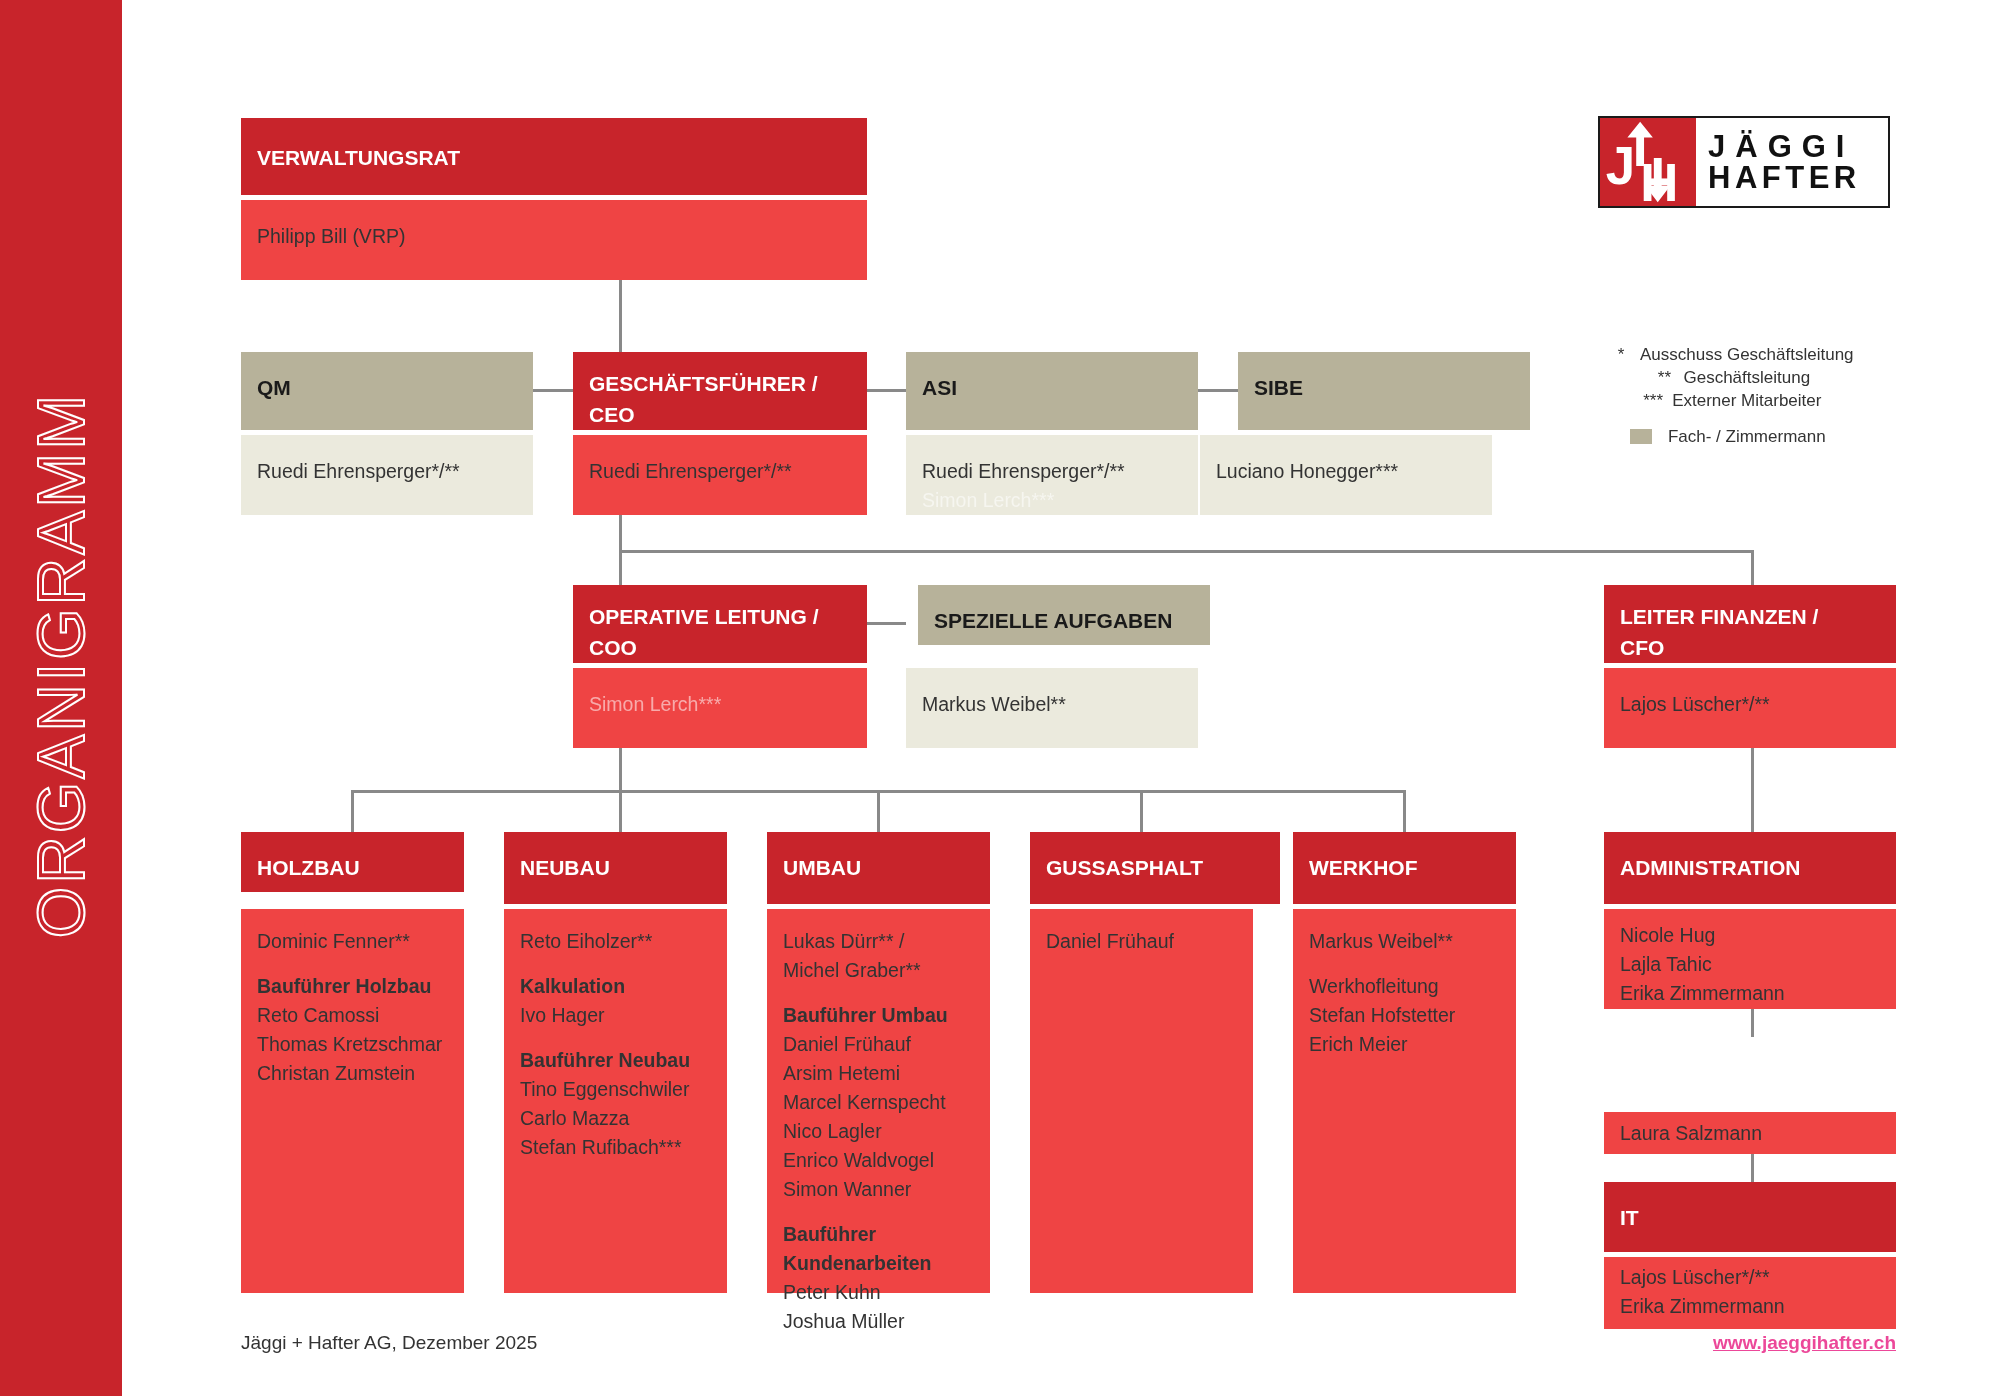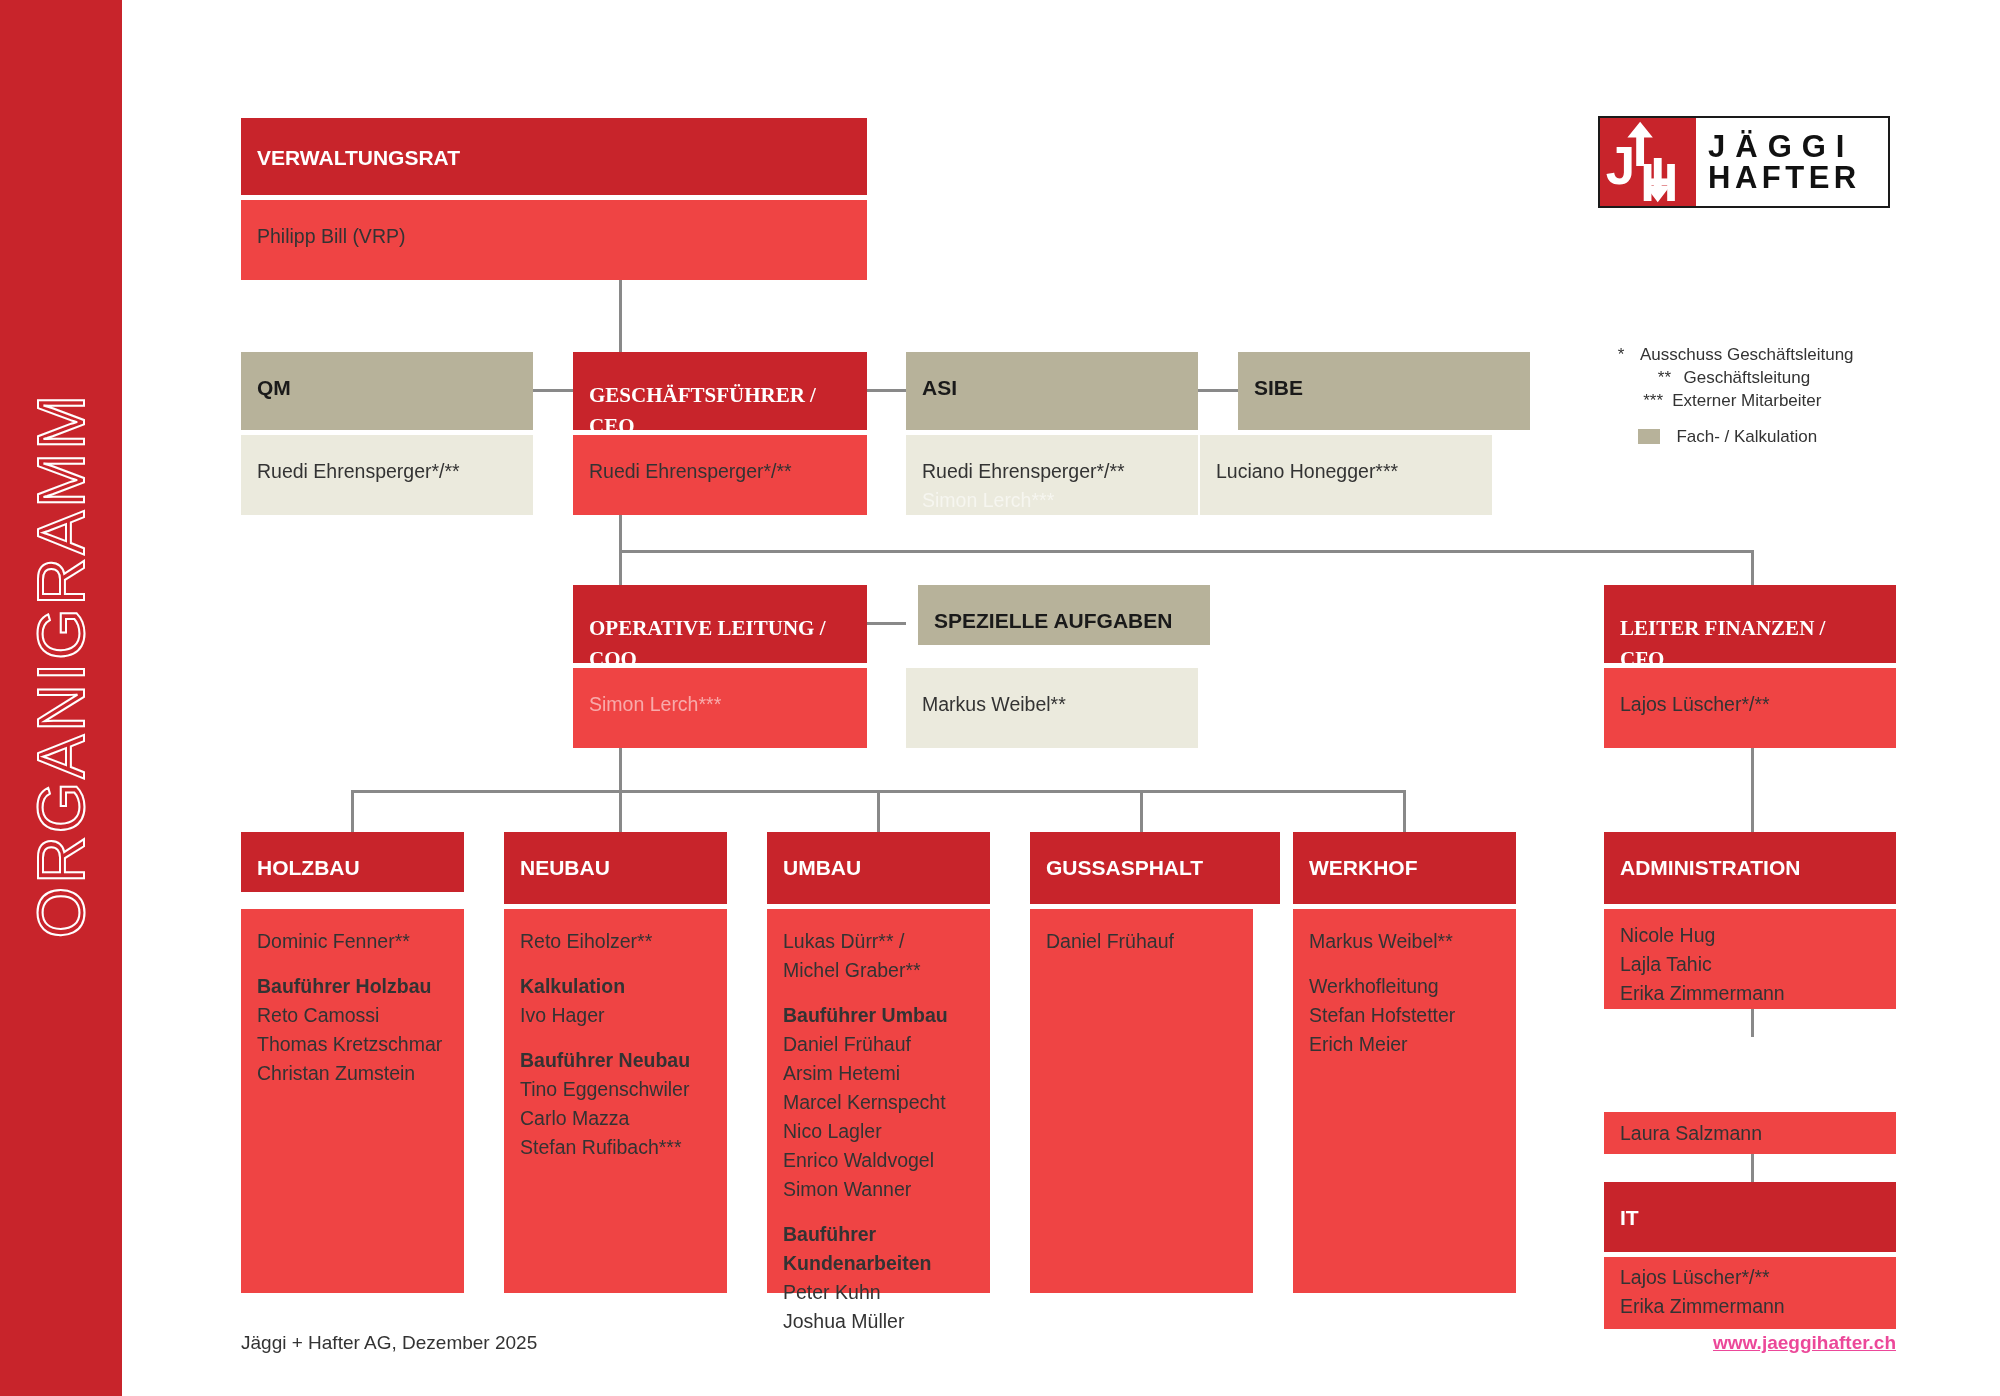--- a/index.html
+++ b/index.html
@@ -13,21 +13,21 @@
         white-space:nowrap;font-size:66px;letter-spacing:3px;color:#fff;font-weight:normal;}
   @supports (-webkit-text-stroke: 2px #fff){
     .sidebar-title{color:transparent;-webkit-text-stroke:2px #fff;}
   }
 
   
   .hdr{position:absolute;box-sizing:border-box;font-weight:bold;font-size:21px;line-height:31px;
        padding:20px 10px 0 16px;}
   .hdr.red{background:#c8242b;color:#fff;}
   .hdr.olive{background:#b7b29a;color:#1a1a1a;}
-  .hdr.two{padding-top:28px;font-family:Liberation Serif, serif;}
+  .hdr.two{padding-top:16px;}
   .bod{position:absolute;box-sizing:border-box;font-size:19.5px;color:#333;padding:22px 10px 0 16px;}
   .bod.pink{background:#ef4444;}
   .bod.olight{background:#ebeadd;}
   .line{line-height:29px;}
   .line.b{font-weight:bold;}
   .line.gap{margin-top:16px;}
   .ghost{line-height:29px;color:rgba(255,255,255,0.55);}
 
   
   .vline{position:absolute;width:3px;background:#898989;}
@@ -81,21 +81,21 @@
     <div class="legend-row">
       <span class="legend-sym">*</span><span>Ausschuss Geschäftsleitung</span>
     </div>
     <div class="legend-row">
       <span class="legend-sym">**</span><span>Geschäftsleitung</span>
     </div>
     <div class="legend-row">
       <span class="legend-sym">***</span><span>Externer Mitarbeiter</span>
     </div>
     <div class="legend-swatch-row">
-      <span class="swatch"></span><span>Fach- / Kalkulation</span>
+      <span class="swatch"></span><span>Fach- / Zimmermann</span>
     </div>
   </div>
 
   <div class="vline" style="left:619px;top:280px;height:72px"></div>
   <div class="hline" style="left:533px;top:389px;width:40px"></div>
   <div class="hline" style="left:866px;top:389px;width:40px"></div>
   <div class="hline" style="left:1198px;top:389px;width:40px"></div>
   <div class="vline" style="left:619px;top:515px;height:70px"></div>
   <div class="hline" style="left:619px;top:550px;width:1135px"></div>
   <div class="vline" style="left:1751px;top:550px;height:35px"></div>

